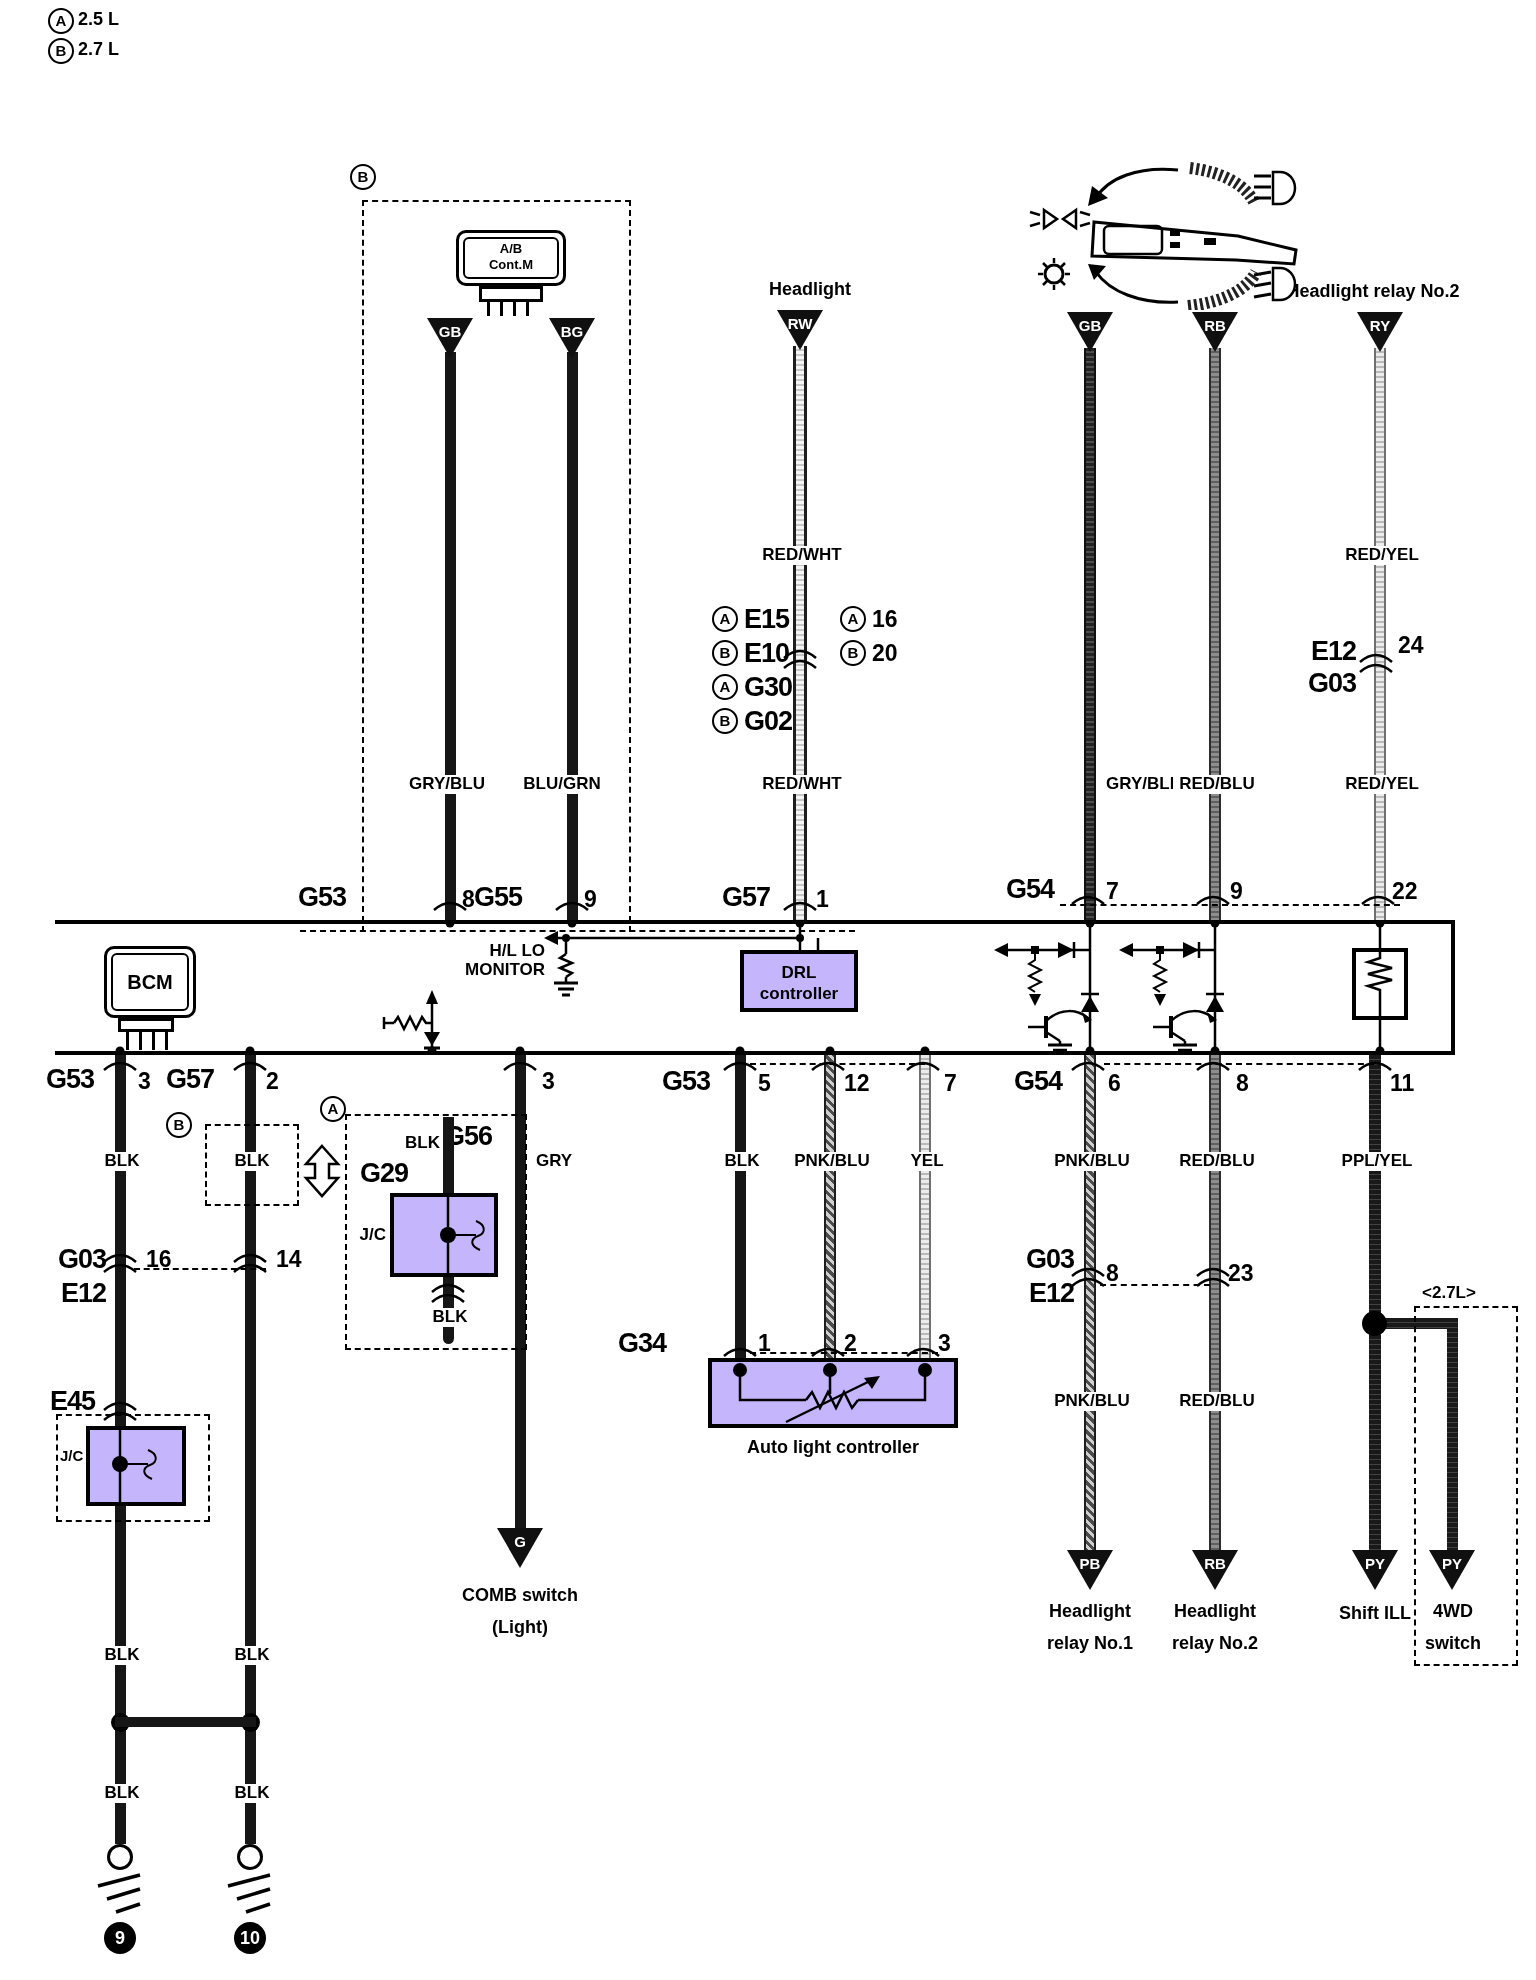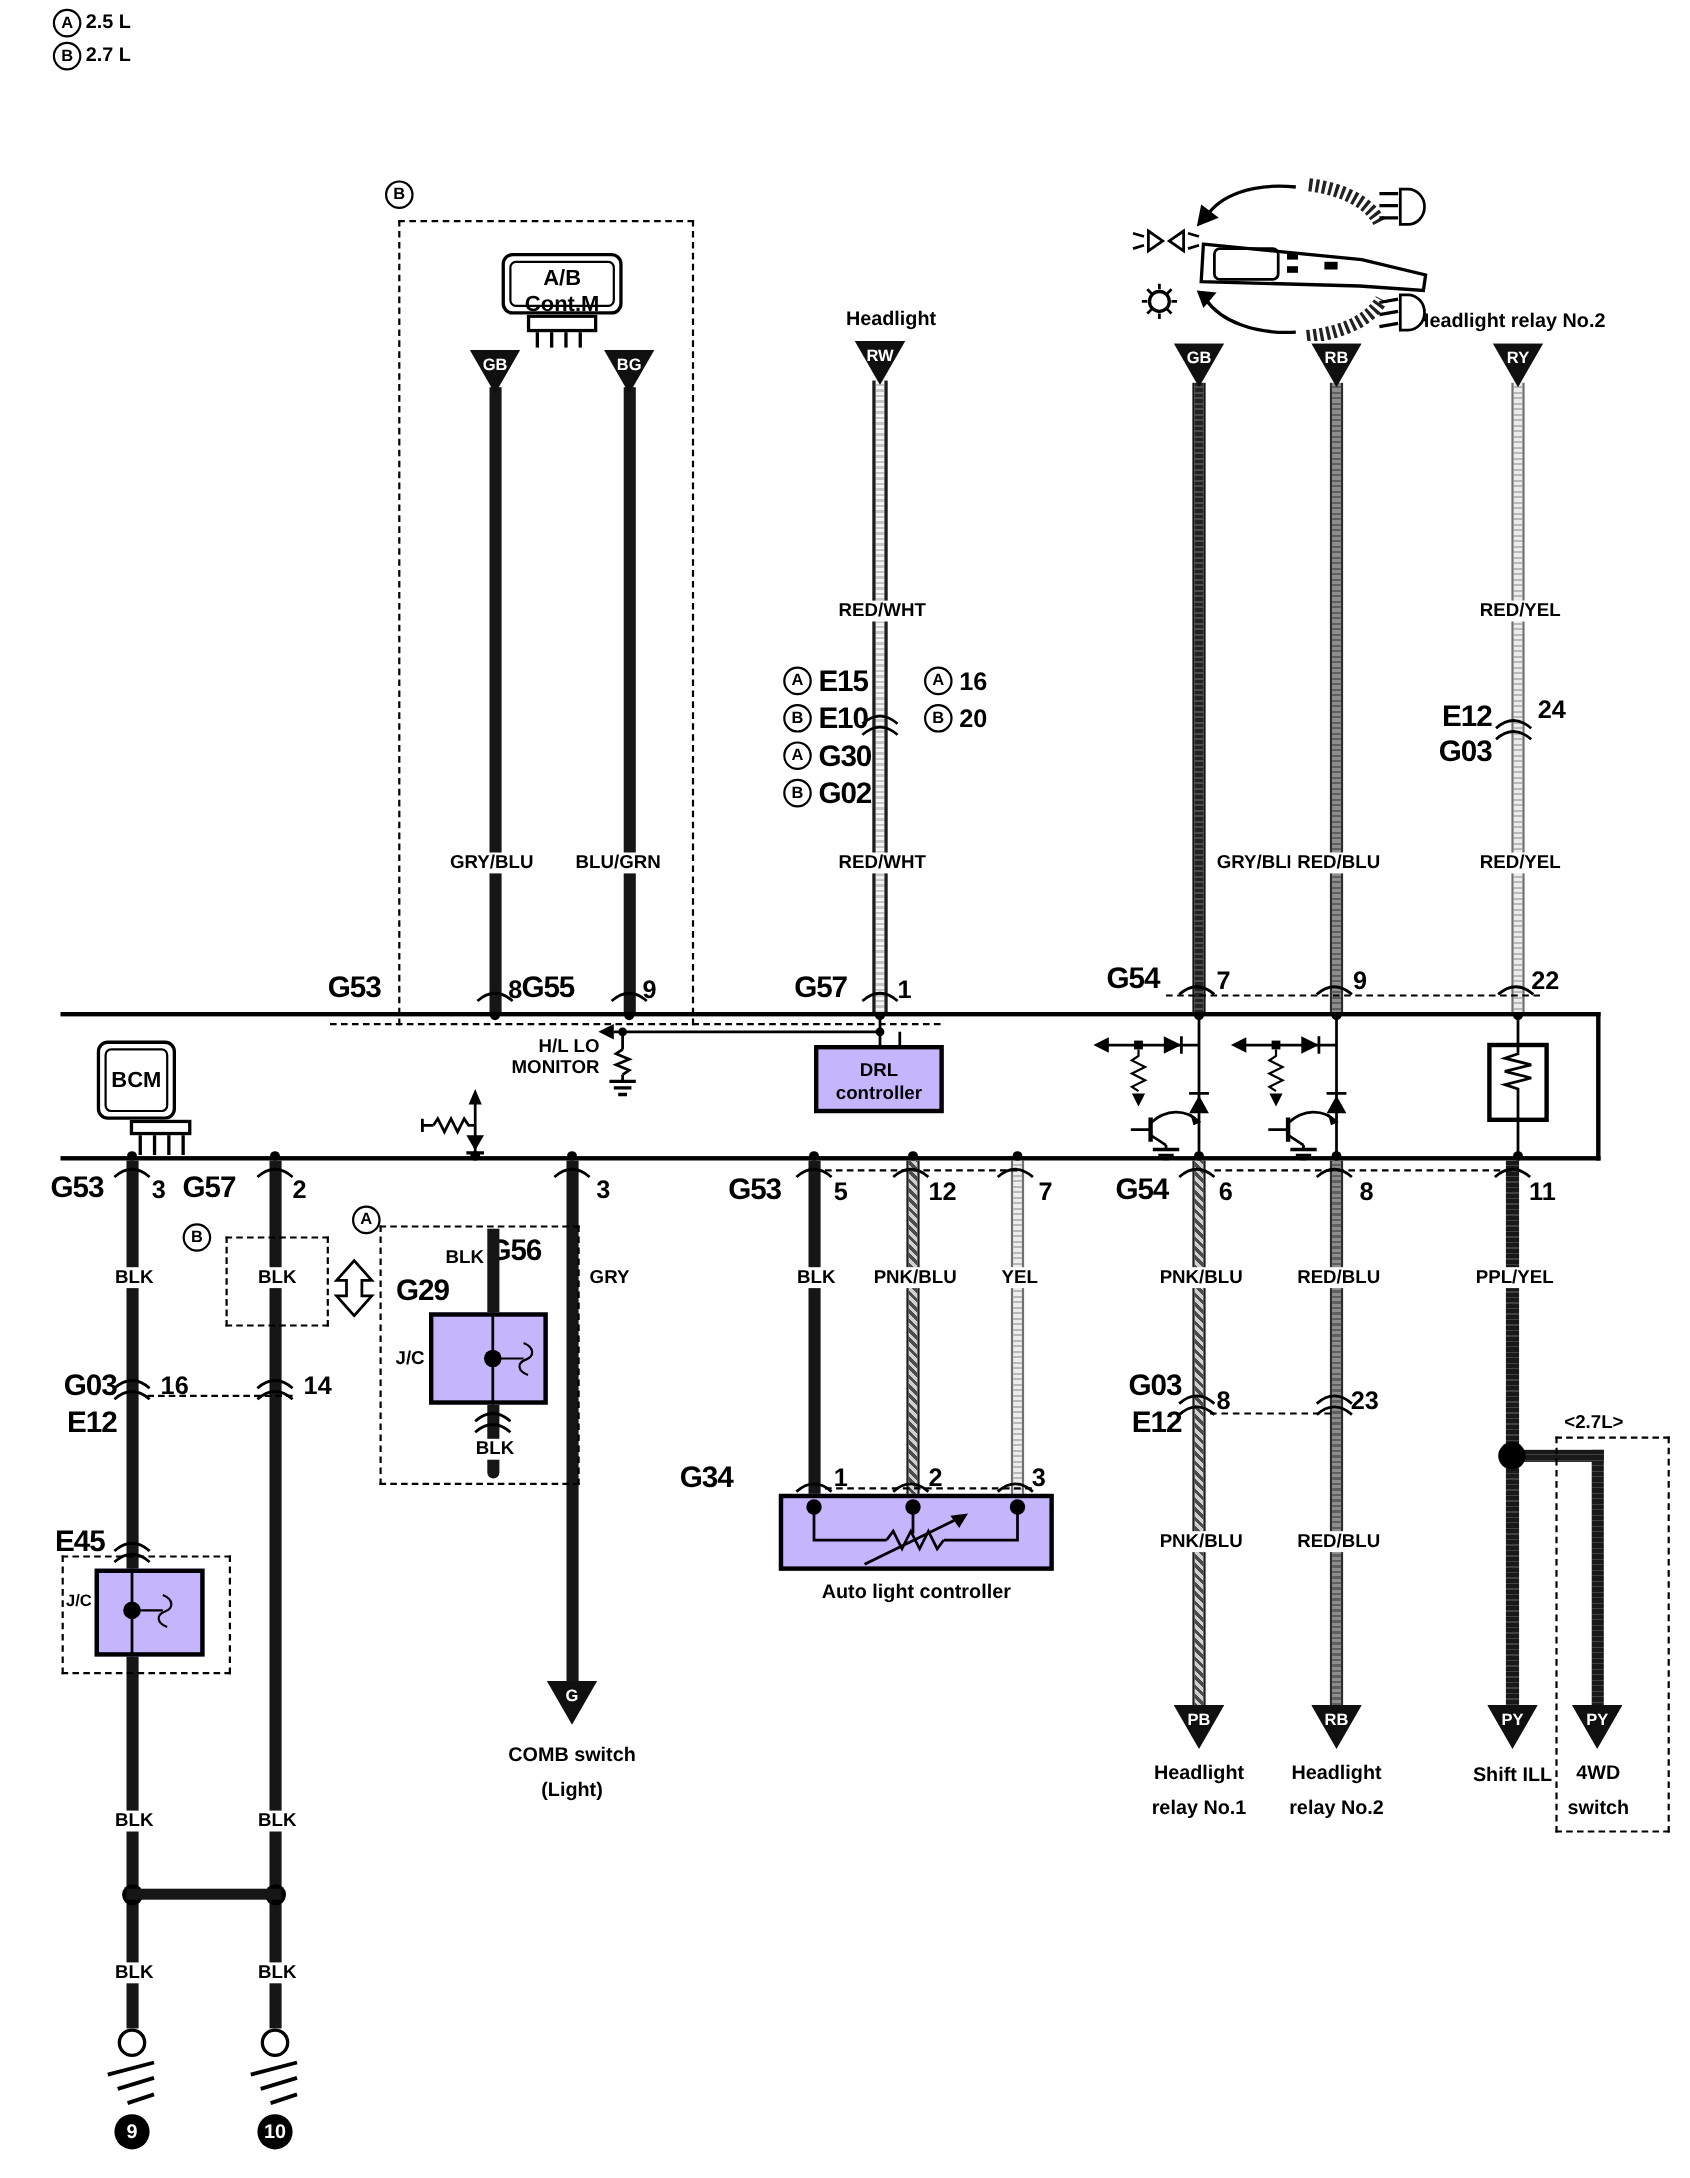--- a/index.html
+++ b/index.html
@@ -60,21 +60,21 @@
   <div class="wire w-med" style="left:1209px;top:1055px;width:8px;height:497px"></div>
   <div class="wire w-speck" style="left:1369px;top:1055px;width:12px;height:497px"></div>
   <div class="wire w-speck" style="left:1369px;top:1318px;width:89px;height:11px"></div>
   <div class="wire w-speck" style="left:1447px;top:1318px;width:11px;height:234px"></div>
   <div class="jdot" style="left:1362px;top:1311px;width:25px;height:25px"></div>
 
   <div class="dashbox" style="left:362px;top:200px;width:265px;height:730px;border-bottom:none"></div>
   <span class="cletter" style="left:350px;top:164px">B</span>
 
   <div class="box rbox" style="left:456px;top:230px;width:110px;height:56px">
-    <div style="position:absolute;left:4px;top:4px;right:4px;bottom:4px;border:2px solid #000;border-radius:6px;text-align:center;font-weight:bold;font-size:20px;line-height:1.2;padding-top:2px">
+    <div style="position:absolute;left:4px;top:4px;right:4px;bottom:4px;border:2px solid #000;border-radius:6px;text-align:center;font-weight:bold;font-size:13px;line-height:1.2;padding-top:2px">
       <span>A/B</span><br>
       <span>Cont.M</span>
     </div>
   </div>
   <div class="box" style="left:479px;top:286px;width:64px;height:16px"></div>
   <div class="tick" style="left:487px;top:302px;height:14px"></div>
   <div class="tick" style="left:500px;top:302px;height:14px"></div>
   <div class="tick" style="left:513px;top:302px;height:14px"></div>
   <div class="tick" style="left:526px;top:302px;height:14px"></div>
 
@@ -281,21 +281,21 @@
       <circle cx="465" cy="131" r="4.5"></circle>
         <circle cx="685" cy="131" r="4.5"></circle>
         <circle cx="775" cy="131" r="4.5"></circle>
       <circle cx="870" cy="131" r="4.5"></circle>
         <circle cx="1035" cy="131" r="4.5"></circle>
         <circle cx="1160" cy="131" r="4.5"></circle>
       <circle cx="1325" cy="131" r="4.5"></circle>
     </g>
   </svg>
 
-  <div class="box rbox" style="left:88px;top:946px;width:72px;height:72px">
+  <div class="box rbox" style="left:104px;top:946px;width:92px;height:72px">
     <div style="position:absolute;left:4px;top:4px;right:4px;bottom:4px;border:2px solid #000;border-radius:6px;text-align:center;font-weight:bold;font-size:20px;line-height:54px">
       <span>BCM</span>
     </div>
   </div>
   <div class="box" style="left:118px;top:1018px;width:56px;height:14px"></div>
   <div class="tick" style="left:126px;top:1032px;height:18px"></div>
   <div class="tick" style="left:139px;top:1032px;height:18px"></div>
   <div class="tick" style="left:152px;top:1032px;height:18px"></div>
   <div class="tick" style="left:165px;top:1032px;height:18px"></div>
 

